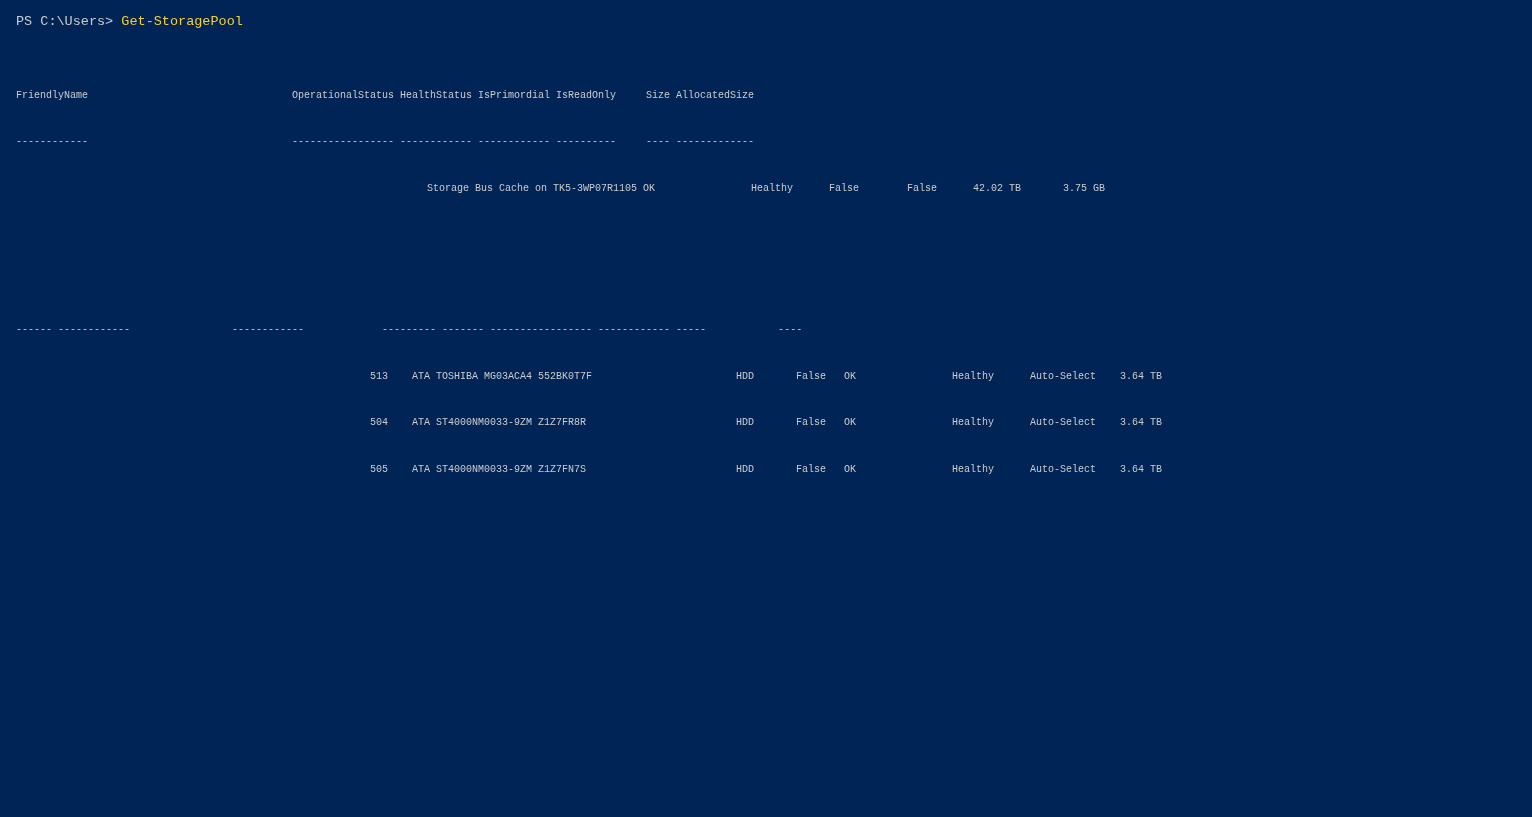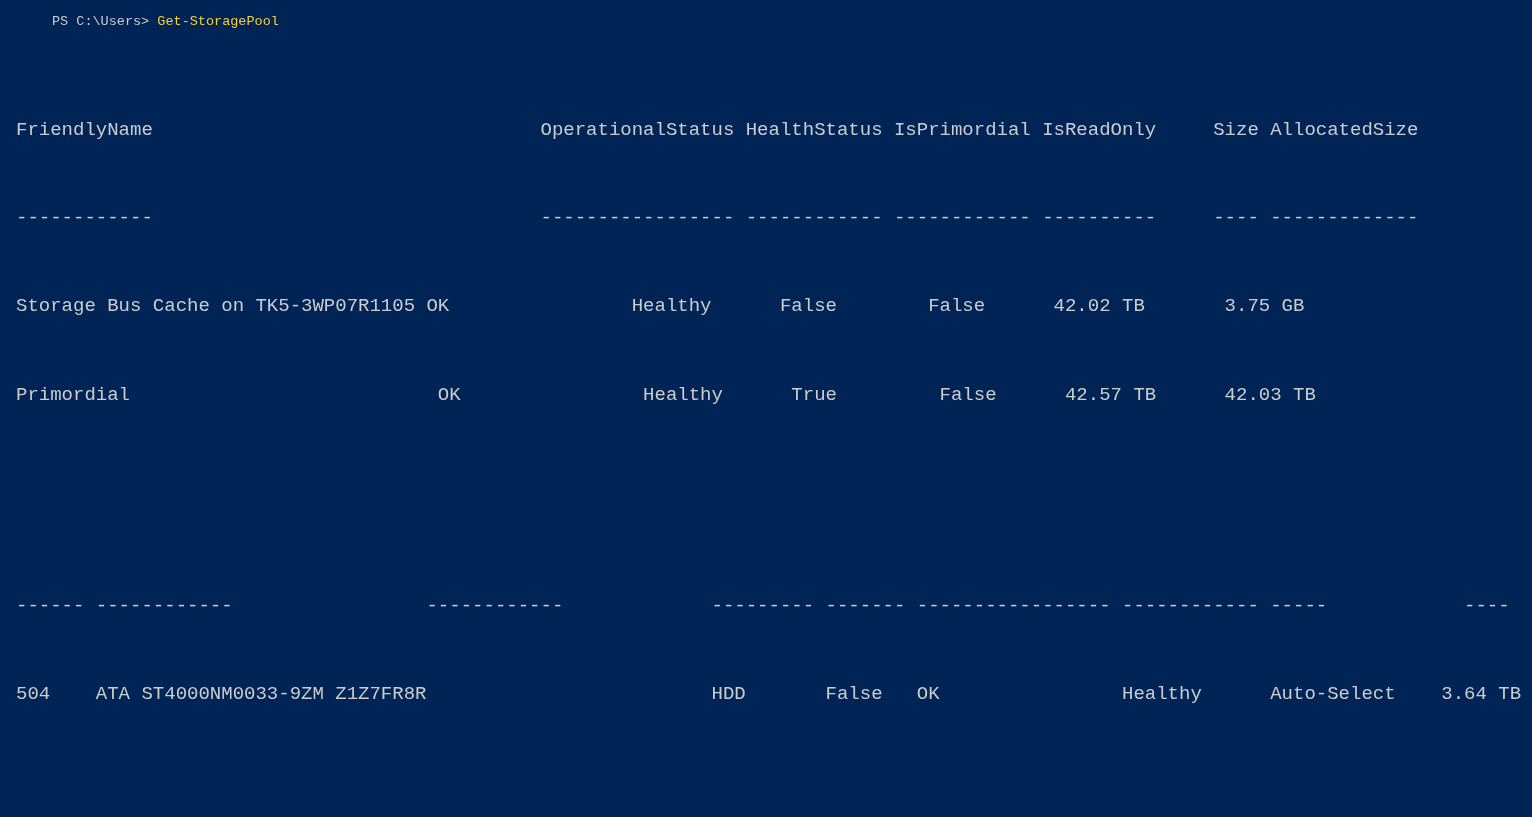--- a/index.html
+++ b/index.html
@@ -10,76 +10,77 @@
       font-size: 13.5px;
       line-height: 1.55;
       padding: 12px 16px;
       min-height: 817px;
       width: 1532px;
       overflow: hidden;
     }
     .command-line {
       color: #ffffff;
       margin-bottom: 6px;
-      margin-left: 36px;
     }
     .command-line .prompt {
       color: #cccccc;
     }
     .command-line .cmd {
       color: #f5d033;
     }
     .section {
       margin-bottom: 10px;
     }
     .table-block {
       white-space: pre;
       font-family: 'Courier New', Courier, monospace;
-      font-size: 19px;
+      font-size: 10px;
       line-height: 1.55;
     }
     .header-row {
       color: #cccccc;
     }
     .divider-row {
       color: #cccccc;
     }
     .data-row {
       color: #cccccc;
+      text-align: center;
     }
     .spacer {
       height: 18px;
     }
   </style>
 </head>
 <body>
 
 <div>
 
   <div class="section">
     <div class="command-line">
       <span class="prompt">PS C:\Users&gt; </span><span class="cmd">Get-StoragePool</span>
     </div>
     <div class="spacer"></div>
     <div class="table-block">
       <div class="header-row">FriendlyName                                  OperationalStatus HealthStatus IsPrimordial IsReadOnly     Size AllocatedSize</div>
       <div class="divider-row">------------                                  ----------------- ------------ ------------ ----------     ---- -------------</div>
       <div class="data-row">Storage Bus Cache on TK5-3WP07R1105 OK                Healthy      False        False      42.02 TB       3.75 GB</div>
-      <div class="data-row">Primordial                           OK                Healthy      True         False      42.57 TB      42.03 TB</div>
     </div>
   </div>
 
   <div class="spacer"></div>
   <div class="spacer"></div>
 
   <div class="section">
     <div class="spacer"></div>
     <div class="table-block">
       <div class="divider-row">------ ------------                 ------------             --------- ------- ----------------- ------------ -----            ----</div>
+      <div class="data-row">513    ATA TOSHIBA MG03ACA4 552BK0T7F                        HDD       False   OK                Healthy      Auto-Select    3.64 TB</div>
       <div class="data-row">504    ATA ST4000NM0033-9ZM Z1Z7FR8R                         HDD       False   OK                Healthy      Auto-Select    3.64 TB</div>
+      <div class="data-row">505    ATA ST4000NM0033-9ZM Z1Z7FN7S                         HDD       False   OK                Healthy      Auto-Select    3.64 TB</div>
       
       
       
       
       
       
       
       
       
       

